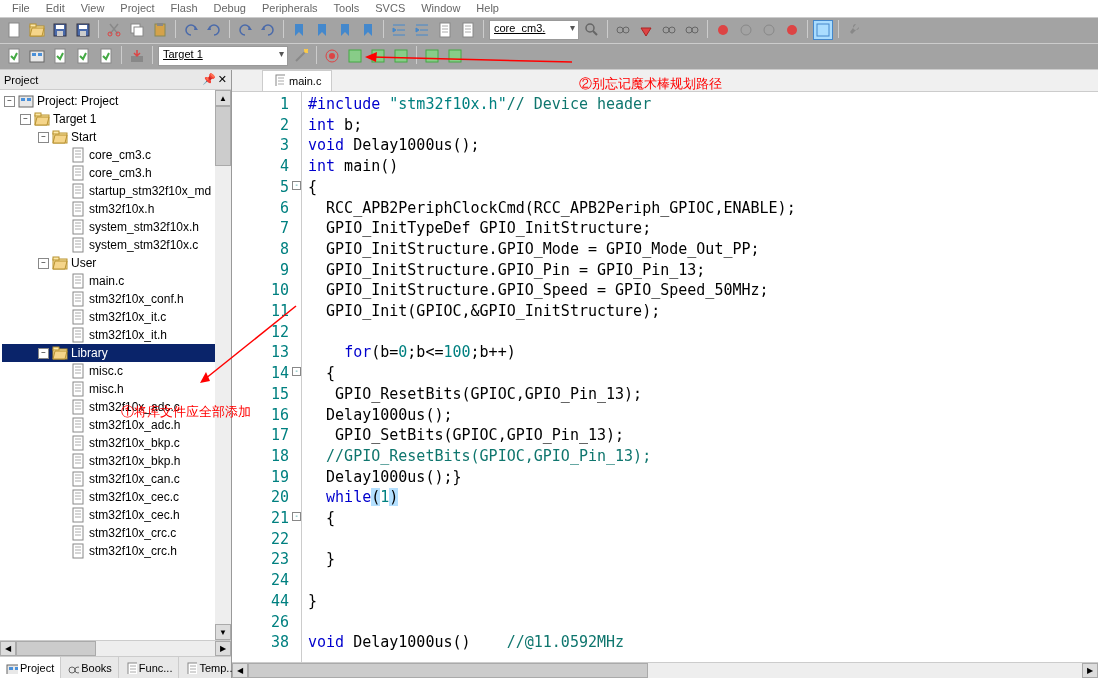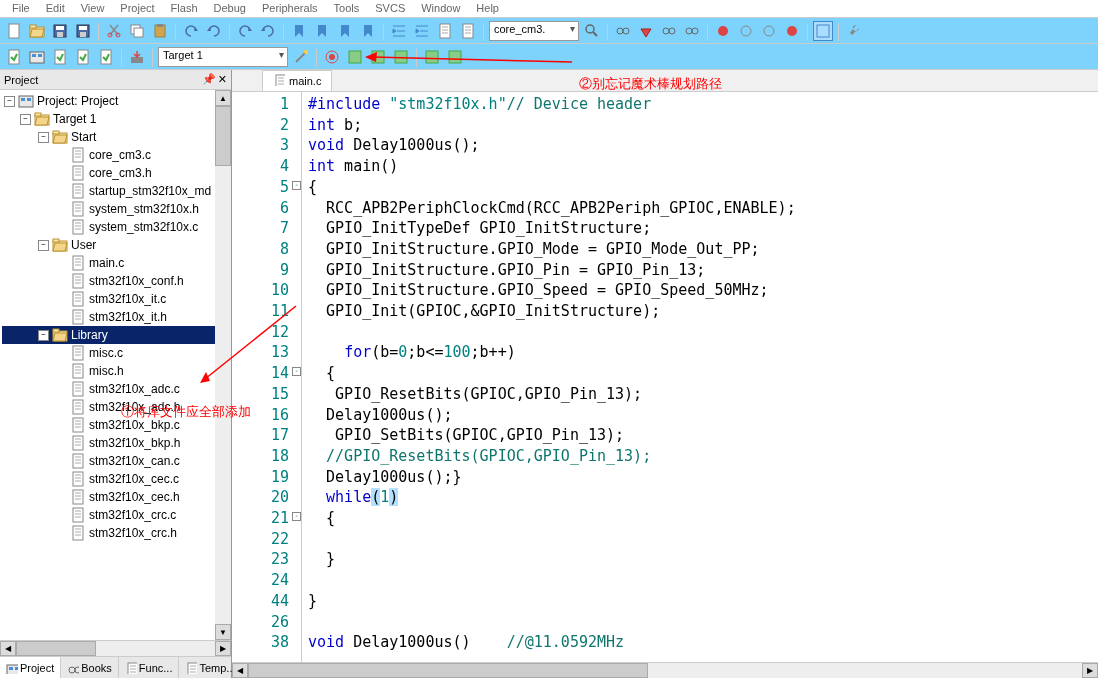--- a/index.html
+++ b/index.html
@@ -1,21 +1,21 @@
 <!DOCTYPE html>
 <html><head>
   <meta charset="utf-8">
   <style>
     * { margin: 0; padding: 0; box-sizing: border-box; }
     body { font-family: "Microsoft YaHei", Tahoma, sans-serif; font-size: 12px; background: #f0f0f0; overflow: hidden; width: 1098px; height: 678px; }
     
     .menubar { display: flex; background: #fff; border-bottom: 1px solid #ccc; padding: 2px 4px; height: 18px; }
     .menu-item { padding: 0 8px; color: #666; cursor: pointer; font-size: 11px; }
     
-    .toolbar { display: flex; align-items: flex-end; background: #7dd3fc; border-bottom: 1px solid #ccc; padding: 2px 4px; gap: 3px; height: 26px; }
+    .toolbar { display: flex; align-items: flex-start; background: #a3a3a3; border-bottom: 1px solid #ccc; padding: 2px 4px; gap: 3px; height: 26px; text-decoration: underline; }
     .tool-btn { width: 20px; height: 20px; display: inline-flex; align-items: center; justify-content: center; border: 1px solid transparent; cursor: pointer; }
     .tool-sep { width: 1px; height: 18px; background: #ccc; margin: 0 2px; }
     .dropdown { border: 1px solid #999; background: #fff; padding: 1px 18px 1px 4px; min-width: 90px; height: 20px; position: relative; font-size: 11px; }
     .dropdown::after { content: "▾"; position: absolute; right: 3px; top: 1px; color: #555; font-size: 10px; }
     
     .main-area { display: flex; height: calc(100% - 70px); }
     
     .project-panel { width: 232px; background: #f5f5f5; border-right: 1px solid #999; display: flex; flex-direction: column; }
     .panel-header { display: flex; align-items: center; justify-content: space-between; background: #e8e8e8; border-bottom: 1px solid #ccc; padding: 2px 4px; height: 20px; font-size: 11px; }
     .panel-body { flex: 1; overflow: auto; background: #fff; padding: 2px; position: relative; }
@@ -494,20 +494,29 @@
           </span>
           <span>startup_stm32f10x_md</span>
         </div>
         <div class="tree-node indent-3">
           <span style="width:14px;display:inline-block"></span>
           <span class="tree-icon">
             <svg class="ic">
               <use href="#i-file"></use>
             </svg>
           </span>
+          <span>stm32f10x.h</span>
+        </div>
+        <div class="tree-node indent-3">
+          <span style="width:14px;display:inline-block"></span>
+          <span class="tree-icon">
+            <svg class="ic">
+              <use href="#i-file"></use>
+            </svg>
+          </span>
           <span>system_stm32f10x.h</span>
         </div>
         <div class="tree-node indent-3">
           <span style="width:14px;display:inline-block"></span>
           <span class="tree-icon">
             <svg class="ic">
               <use href="#i-file"></use>
             </svg>
           </span>
           <span>system_stm32f10x.c</span>

